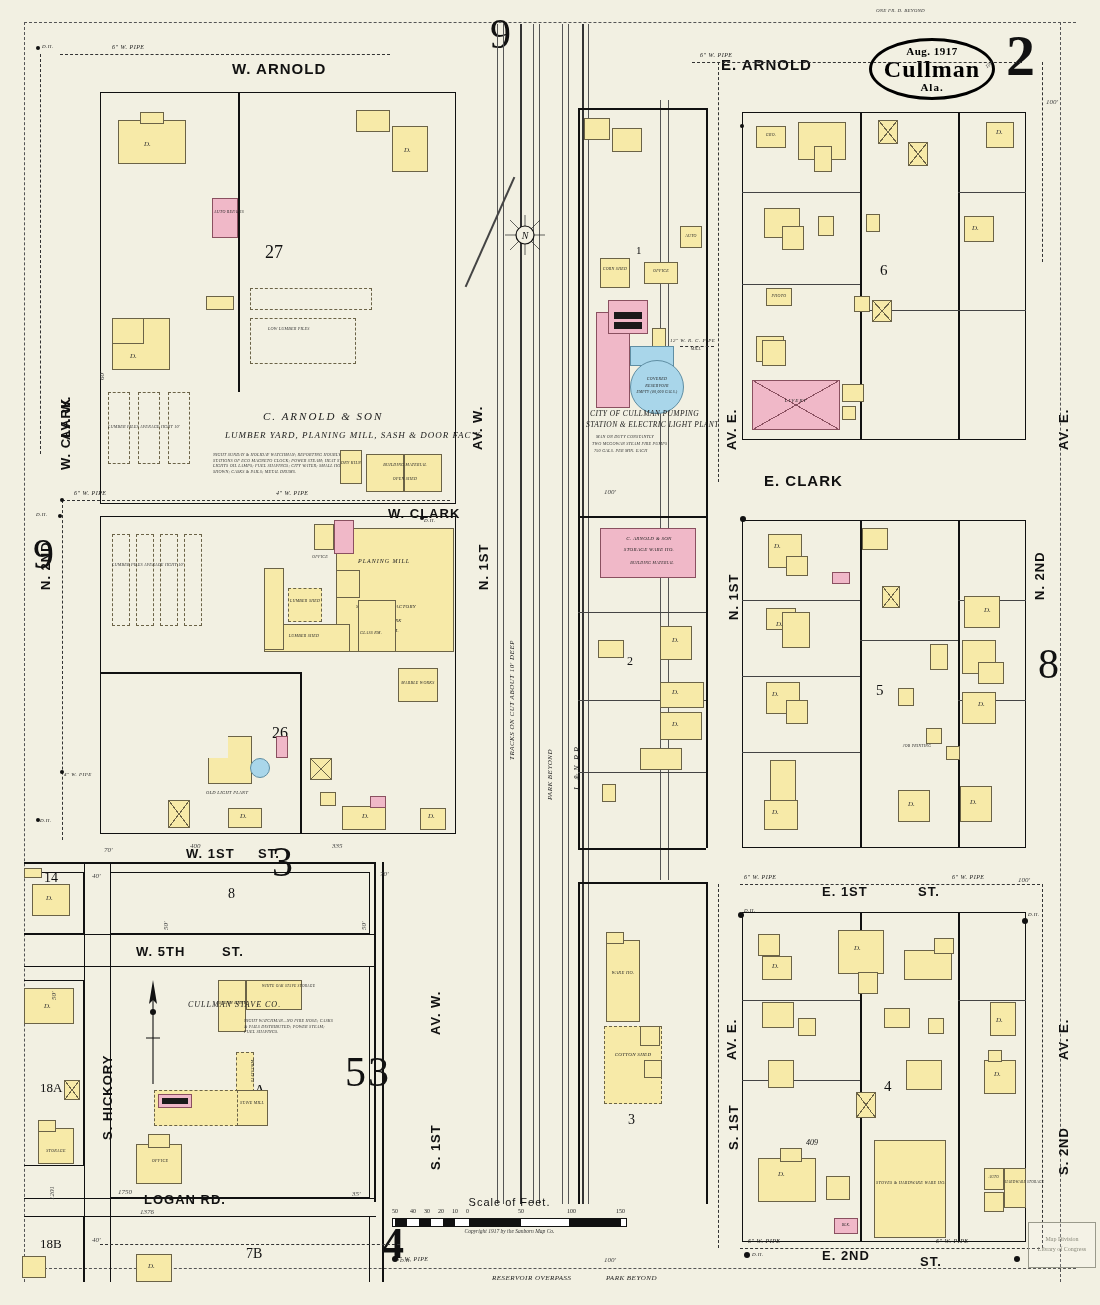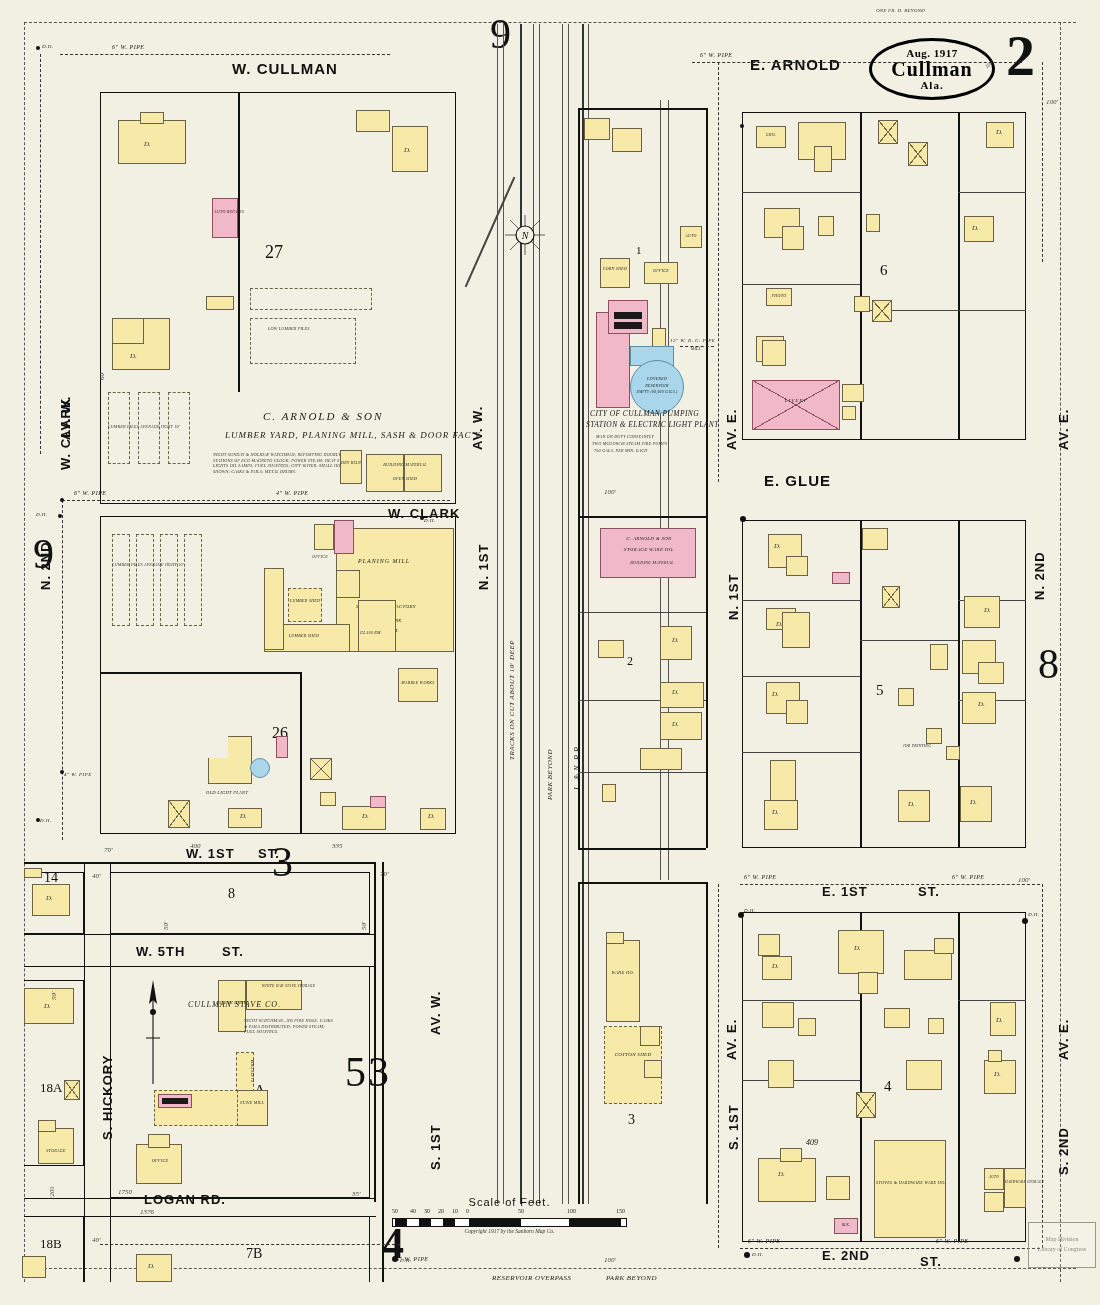--- a/index.html
+++ b/index.html
@@ -49,21 +49,21 @@
   .rot90{transform-origin:0 0;transform:rotate(-90deg);}
 
   
   .dmark{position:absolute;font-family:"Liberation Serif",serif;font-style:italic;font-size:7px;color:#333;}
 
   
   #cartouche{position:absolute;left:869px;top:38px;width:120px;height:56px;
              border:3px solid #000;border-radius:50%;display:flex;flex-direction:column;
              align-items:center;justify-content:center;background:#f2f0e2;}
   #cartouche .c-date{font-family:"Liberation Serif",serif;font-weight:bold;font-size:11px;letter-spacing:0.5px;}
-  #cartouche .c-city{font-family:"Liberation Serif",serif;font-weight:bold;font-size:20px;letter-spacing:1px;line-height:1;}
+  #cartouche .c-city{font-family:"Liberation Serif",serif;font-weight:bold;font-size:24px;letter-spacing:1px;line-height:1;}
   #cartouche .c-state{font-family:"Liberation Serif",serif;font-weight:bold;font-size:11px;letter-spacing:1px;}
 
   
   #compass{position:absolute;left:505px;top:215px;width:40px;height:40px;}
 
   
   #scalebar{position:absolute;left:392px;top:1196px;width:235px;}
   #scalebar .sb-title{font-family:"Liberation Sans",sans-serif;font-size:11px;letter-spacing:1px;text-align:center;color:#111;}
   #scalebar .sb-ticks{position:relative;height:9px;font-family:"Liberation Serif",serif;font-size:6px;color:#222;}
   #scalebar .sb-ticks span{position:absolute;top:0;}
@@ -113,24 +113,24 @@
   <div class="bignum" style="left:490px;top:10px;">9</div>
   <div class="bignum" style="left:33px;top:530px;">9</div>
   <div class="bignum" style="left:1038px;top:640px;">8</div>
   <div class="bignum" style="left:345px;top:1048px;">5</div>
   <div class="bignum" style="left:368px;top:1048px;">3</div>
   <div class="bignum" style="left:272px;top:838px;">3</div>
   <div class="hugenum" style="left:382px;top:1218px;font-size:44px;">4</div>
 
   <div class="tiny" style="left:876px;top:8px;font-size:5px;">ONE FR. D. BEYOND</div>
 
-  <div class="st-name st-20" style="left:232px;top:60px;">W. CULLMAN</div>
-  <div class="st-name st-20" style="left:750px;top:56px;">E. ARNOLD</div>
+  <div class="st-name st-20" style="left:232px;top:60px;">W. ARNOLD</div>
+  <div class="st-name st-20" style="left:721px;top:56px;">E. ARNOLD</div>
   <div class="st-name st-16" style="left:388px;top:506px;">W. CLARK</div>
-  <div class="st-name st-20" style="left:764px;top:472px;">E. GLUE</div>
+  <div class="st-name st-20" style="left:764px;top:472px;">E. CLARK</div>
   <div class="st-name st-16" style="left:186px;top:846px;">W. 1ST</div>
   <div class="st-name st-16" style="left:258px;top:846px;">ST.</div>
   <div class="st-name st-16" style="left:822px;top:884px;">E. 1ST</div>
   <div class="st-name st-16" style="left:918px;top:884px;">ST.</div>
   <div class="st-name st-16" style="left:136px;top:944px;">W. 5TH</div>
   <div class="st-name st-16" style="left:222px;top:944px;">ST.</div>
   <div class="st-name st-16" style="left:144px;top:1192px;">LOGAN  RD.</div>
   <div class="st-name st-16" style="left:822px;top:1248px;">E. 2ND</div>
   <div class="st-name st-16" style="left:920px;top:1254px;">ST.</div>
 

